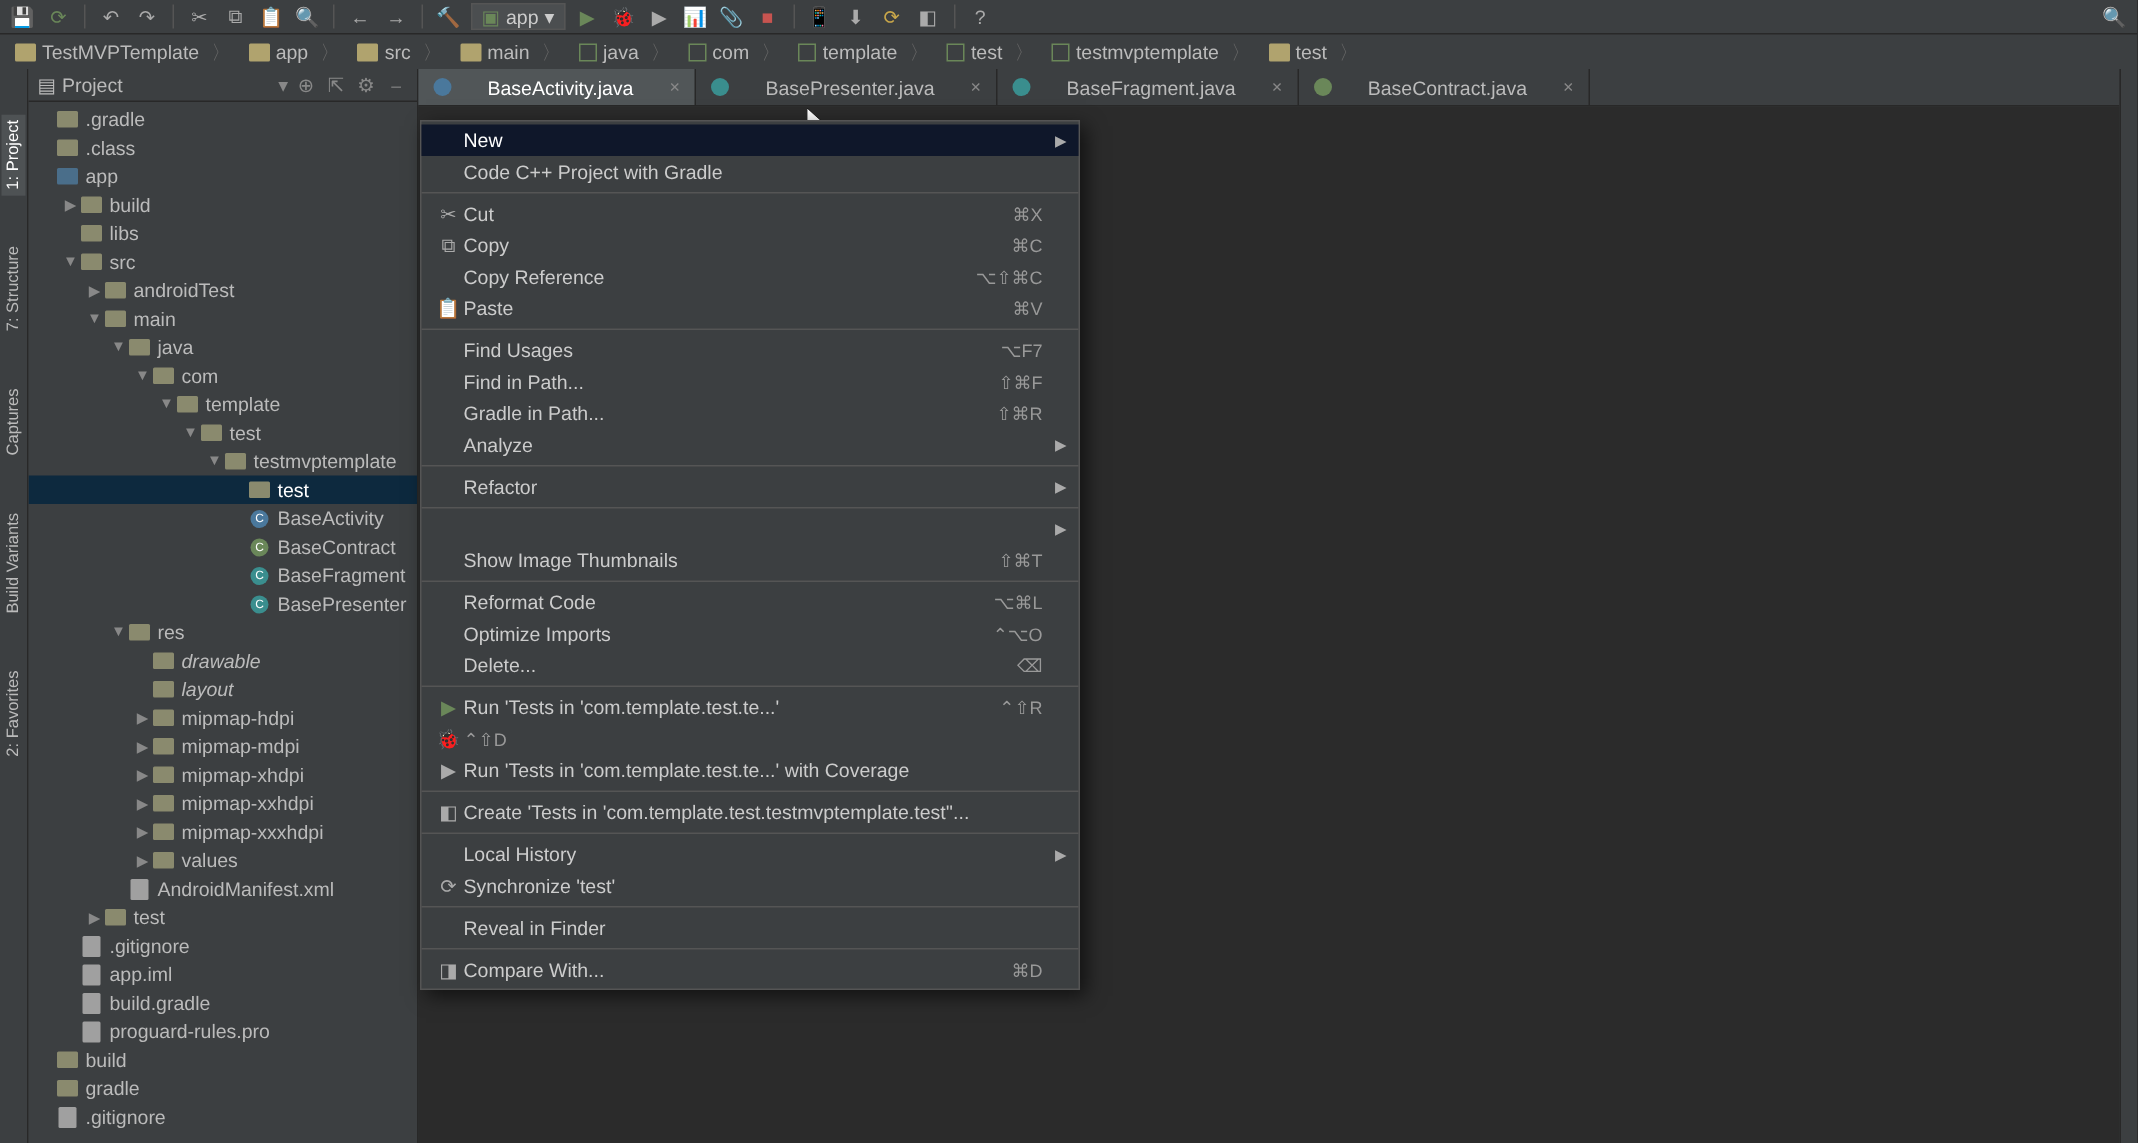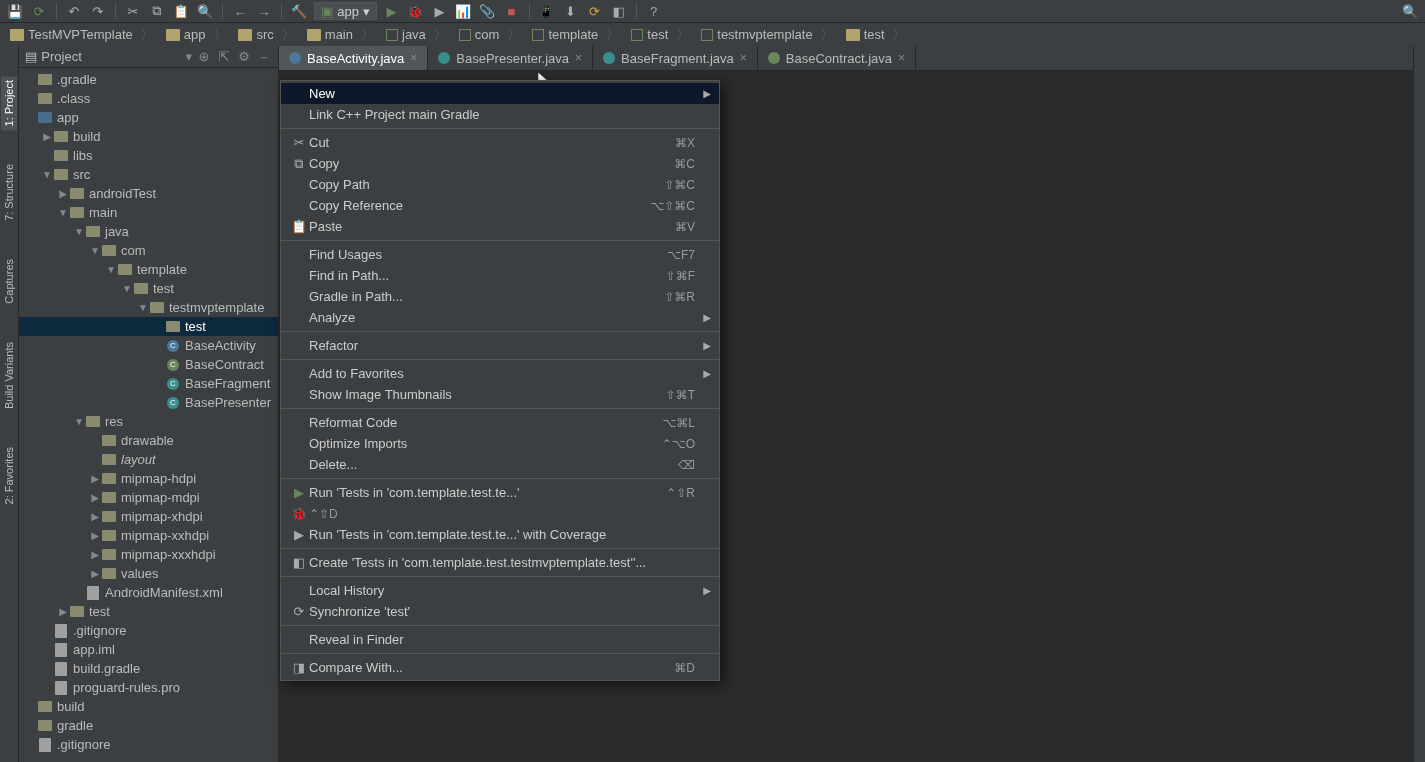--- a/index.html
+++ b/index.html
@@ -29,21 +29,21 @@
 .tree-row .icon { width: 16px; height: 14px; margin-right: 4px; display: inline-flex; align-items: center; justify-content: center; }
 .fi { width: 14px; height: 11px; background: #87966c; border-radius: 1px; }
 .fi.dark { background: #8a8a6e; }
 .fi.module { background: #4a6e8a; }
 .ji { width: 12px; height: 12px; border-radius: 50%; background: #4a789c; color: #fff; font-size: 8px; display: flex; align-items: center; justify-content: center; }
 .ji.green { background: #6a8759; }
 .ji.teal { background: #3a8e8e; }
 .xml { width: 12px; height: 14px; background: #a0a0a0; border-radius: 1px; font-size: 7px; color: #333; display: flex; align-items: center; justify-content: center; }
 .editor-area { flex: 1; background: #2b2b2b; display: flex; flex-direction: column; }
 .editor-tabs { height: 25px; background: #3c3f41; display: flex; align-items: center; border-bottom: 1px solid #282828; }
-.editor-tab { display: flex; align-items: center; gap: 6px; padding: 0 10px; height: 100%; border-right: 1px solid #282828; color: #bbb; }
+.editor-tab { display: flex; align-items: center; gap: 24px; padding: 0 10px; height: 100%; border-right: 1px solid #282828; color: #bbb; }
 .editor-tab.active { background: #515658; color: #fff; }
 .editor-tab .close { color: #888; font-size: 12px; }
 .editor-tab .dot { width: 12px; height: 12px; border-radius: 50%; display: inline-block; }
 .code { padding: 10px 20px; font-family: "Menlo","Consolas",monospace; font-size: 14px; line-height: 22px; color: #a9b7c6; white-space: pre; }
 .kw { color: #cc7832; }
 .comment { color: #808080; font-style: italic; }
 .pkg { color: #a9b7c6; }
 .context-menu { position: absolute; background: #3c3f41; border: 1px solid #555; box-shadow: 4px 4px 12px rgba(0,0,0,0.6); min-width: 440px; z-index: 100; padding: 2px 0; }
 .cm-item { height: 21px; display: flex; align-items: center; padding: 0 24px 0 8px; color: #ccc; position: relative; }
 .cm-item.hl { background: #0f172a; color: #fff; }
@@ -284,21 +284,21 @@
           </span>
           <span>BasePresenter</span>
         </div>
         <div class="tree-row" style="padding-left: 54px;">
           <span class="arrow">▼</span>
           <span class="icon">
             <span class="fi dark"></span>
           </span>
           <span>res</span>
         </div>
-        <div class="tree-row" style="padding-left: 70px;">
+        <div class="tree-row" style="padding-left: 70px; font-style: italic;">
           <span class="arrow"></span>
           <span class="icon">
             <span class="fi dark"></span>
           </span>
           <span>drawable</span>
         </div>
         <div class="tree-row" style="padding-left: 70px; font-style: italic;">
           <span class="arrow"></span>
           <span class="icon">
             <span class="fi dark"></span>
@@ -449,40 +449,35 @@
 </div>
 
 <div class="context-menu" id="ctxmenu" style="left:280px; top:80px;">
     <div class="cm-item hl">
       <span class="cm-icon"></span>
       <span class="cm-label">New</span>
       <span class="cm-sub">▶</span>
     </div>
     <div class="cm-item">
       <span class="cm-icon"></span>
-      <span class="cm-label">Link C++ Project main Gradle</span>
+      <span class="cm-label">Code C++ Project with Gradle</span>
     </div>
     <div class="cm-sep"></div>
     <div class="cm-item">
       <span class="cm-icon">✂</span>
       <span class="cm-label">Cut</span>
       <span class="cm-shortcut">⌘X</span>
     </div>
     <div class="cm-item">
       <span class="cm-icon">⧉</span>
       <span class="cm-label">Copy</span>
       <span class="cm-shortcut">⌘C</span>
     </div>
     <div class="cm-item">
       <span class="cm-icon"></span>
-      <span class="cm-label">Copy Path</span>
-      <span class="cm-shortcut">⇧⌘C</span>
-    </div>
-    <div class="cm-item">
-      <span class="cm-icon"></span>
       <span class="cm-label">Copy Reference</span>
       <span class="cm-shortcut">⌥⇧⌘C</span>
     </div>
     <div class="cm-item">
       <span class="cm-icon">📋</span>
       <span class="cm-label">Paste</span>
       <span class="cm-shortcut">⌘V</span>
     </div>
     <div class="cm-sep"></div>
     <div class="cm-item">
@@ -507,21 +502,20 @@
     </div>
     <div class="cm-sep"></div>
     <div class="cm-item">
       <span class="cm-icon"></span>
       <span class="cm-label">Refactor</span>
       <span class="cm-sub">▶</span>
     </div>
     <div class="cm-sep"></div>
     <div class="cm-item">
       <span class="cm-icon"></span>
-      <span class="cm-label">Add to Favorites</span>
       <span class="cm-sub">▶</span>
     </div>
     <div class="cm-item">
       <span class="cm-icon"></span>
       <span class="cm-label">Show Image Thumbnails</span>
       <span class="cm-shortcut">⇧⌘T</span>
     </div>
     <div class="cm-sep"></div>
     <div class="cm-item">
       <span class="cm-icon"></span>

